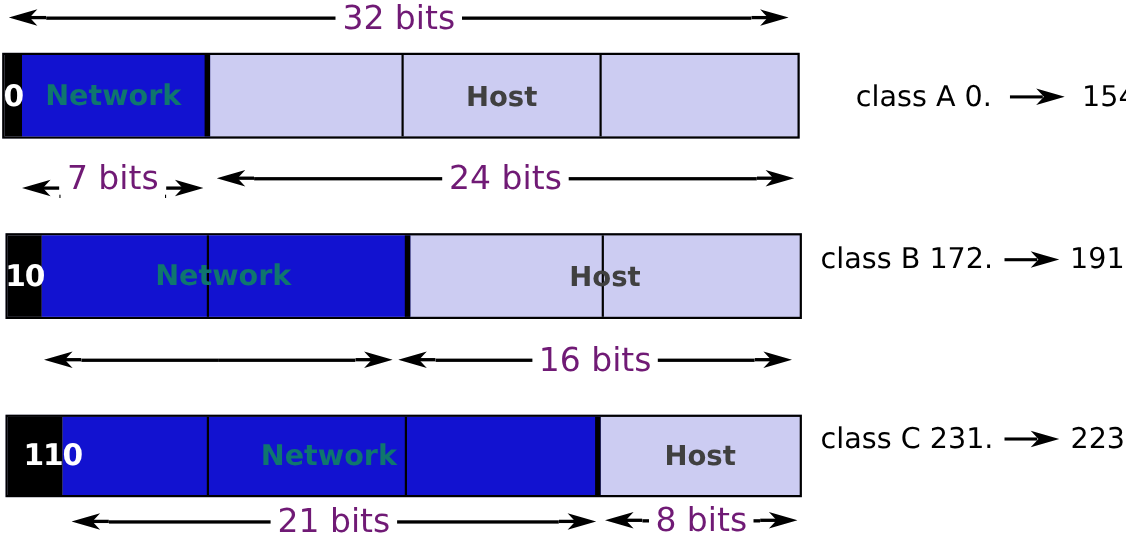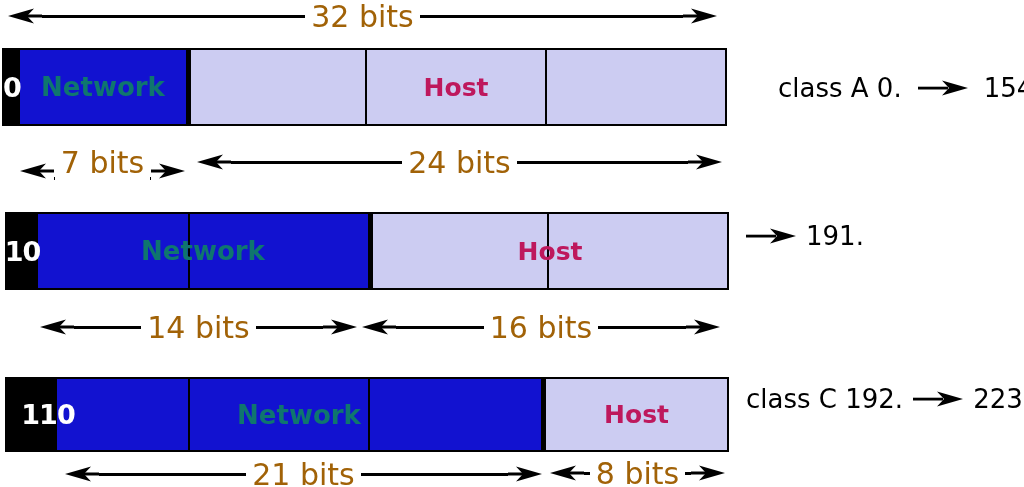--- a/index.html
+++ b/index.html
@@ -11,21 +11,21 @@
   .bar{position:absolute;box-sizing:border-box;border:2px solid #000;background:#ccccf2;}
   #bar-a{left:2px;top:48px;width:725px;height:78px;}
   #bar-b{left:5px;top:212px;width:724px;height:78px;padding-left:40px;}
   #bar-c{left:5px;top:377px;width:724px;height:75px;}
   .seg{position:absolute;top:0;height:100%;box-sizing:border-box;}
   .seg-black{background:#000000;}
   .seg-blue{background:#1212d0;border-right:5px solid #000;}
   .vdiv{position:absolute;top:0;height:100%;width:2px;background:#000;}
   .bar-label{position:absolute;top:0;height:100%;display:flex;align-items:center;justify-content:center;font-weight:bold;white-space:nowrap;}
   .net-label{color:#0f766e;font-size:26px;}
-  .host-label{color:#be185d;font-size:25px;}
+  .host-label{color:#404040;font-size:25px;}
   .prefix-label{color:#ffffff;font-size:27px;letter-spacing:-1px;}
   
   #bar-a .seg-black{left:0;width:16px;}
   #bar-a .seg-blue{left:16px;width:171px;}
   #bar-a .d1{left:361px;} #bar-a .d2{left:541px;}
   #bar-a .net-label{left:16px;width:166px;}
   #bar-a .host-label{left:363px;width:178px;}
   #bar-a .prefix-label{left:0;width:16px;}
   
   #bar-b .seg-black{left:0;width:31px;}
@@ -37,21 +37,21 @@
   
   #bar-c .seg-black{left:0;width:50px;}
   #bar-c .seg-blue{left:50px;width:489px;}
   #bar-c .d1{left:181px;} #bar-c .d2{left:361px;}
   #bar-c .net-label{left:50px;width:484px;}
   #bar-c .host-label{left:539px;width:181px;}
   #bar-c .prefix-label{left:16px;width:50px;}
   
   .measure{position:absolute;display:flex;align-items:center;height:36px;transform:translateY(-50%);}
   .measure .line{flex:1 1 0;min-width:0;height:3px;background:#000;}
-  .measure .mlabel{font-size:30px;color:#a16207;padding:0 6px;white-space:nowrap;}
+  .measure .mlabel{font-size:30px;color:#701a75;padding:0 6px;white-space:nowrap;}
   .ah{flex:0 0 auto;display:block;}
   #m-32{left:8px;top:16px;width:709px;}
   #m-7{left:20px;top:162px;width:165px;align-items:flex-end;}
   #m-24{left:197px;top:162px;width:525px;}
   #m-14{left:40px;top:327px;width:317px;}
   #m-16{left:362px;top:327px;width:358px;}
   #m-21{left:65px;top:474px;width:477px;}
   #m-8{left:550px;top:473px;width:175px;}
   
   .classlab{position:absolute;left:746px;display:flex;align-items:center;gap:10px;font-size:26px;color:#000;white-space:nowrap;transform:translateY(-50%);}
@@ -128,34 +128,34 @@
     <div class="seg seg-black"></div>
     <div class="seg seg-blue"></div>
     <div class="vdiv d1"></div>
     <div class="vdiv d2"></div>
     <div class="bar-label prefix-label">10</div>
     <div class="bar-label net-label">Network</div>
     <div class="bar-label host-label">Host</div>
   </div>
 
   <div class="classlab" id="cl-b">
+    <span>class B 172.</span>
     <svg width="50" height="18" viewBox="0 0 50 18">
         <rect x="0" y="7.7" width="30" height="2.8"></rect>
         <polygon points="50,9 24,1.5 31,9 24,16.5"></polygon>
       </svg>
     <span>191.</span>
   </div>
 
   <div class="measure" id="m-14">
     <svg class="ah" width="34" height="18" viewBox="0 0 34 18">
         <polygon points="0,9 26,1.5 19,9 26,16.5"></polygon>
         <rect x="17" y="7.5" width="17" height="3"></rect>
       </svg>
     <div class="line"></div>
-    <span class="mlabel">14 bits</span>
     <div class="line"></div>
     <svg class="ah" width="34" height="18" viewBox="0 0 34 18">
         <rect x="0" y="7.5" width="17" height="3"></rect>
         <polygon points="34,9 8,1.5 15,9 8,16.5"></polygon>
       </svg>
   </div>
   <div class="measure" id="m-16">
     <svg class="ah" width="34" height="18" viewBox="0 0 34 18">
         <polygon points="0,9 26,1.5 19,9 26,16.5"></polygon>
         <rect x="17" y="7.5" width="17" height="3"></rect>
@@ -173,21 +173,21 @@
     <div class="seg seg-black"></div>
     <div class="seg seg-blue"></div>
     <div class="vdiv d1"></div>
     <div class="vdiv d2"></div>
     <div class="bar-label prefix-label">110</div>
     <div class="bar-label net-label">Network</div>
     <div class="bar-label host-label">Host</div>
   </div>
 
   <div class="classlab" id="cl-c">
-    <span>class C 192.</span>
+    <span>class C 231.</span>
     <svg width="50" height="18" viewBox="0 0 50 18">
         <rect x="0" y="7.7" width="30" height="2.8"></rect>
         <polygon points="50,9 24,1.5 31,9 24,16.5"></polygon>
       </svg>
     <span>223.</span>
   </div>
 
   <div class="measure" id="m-21">
     <svg class="ah" width="34" height="18" viewBox="0 0 34 18">
         <polygon points="0,9 26,1.5 19,9 26,16.5"></polygon>

